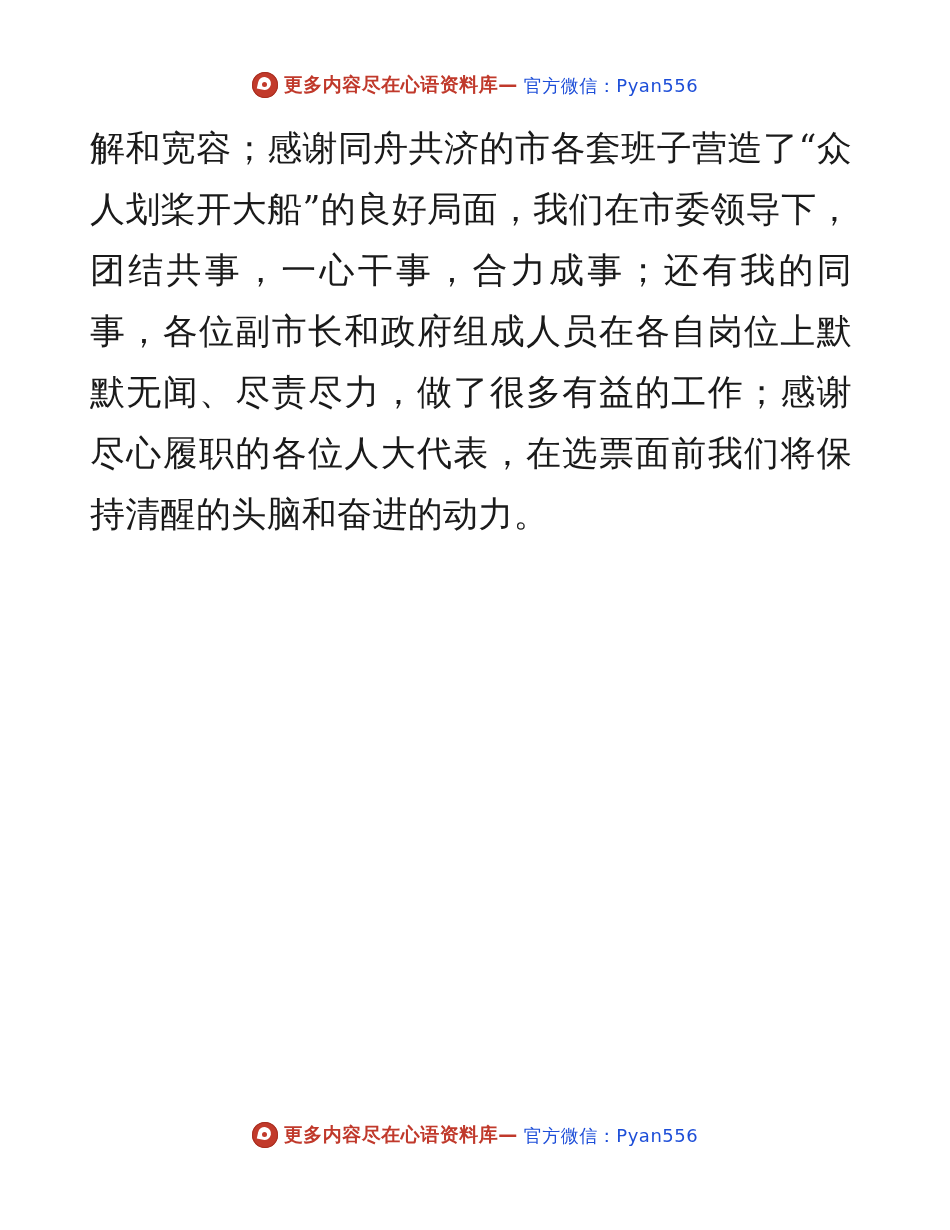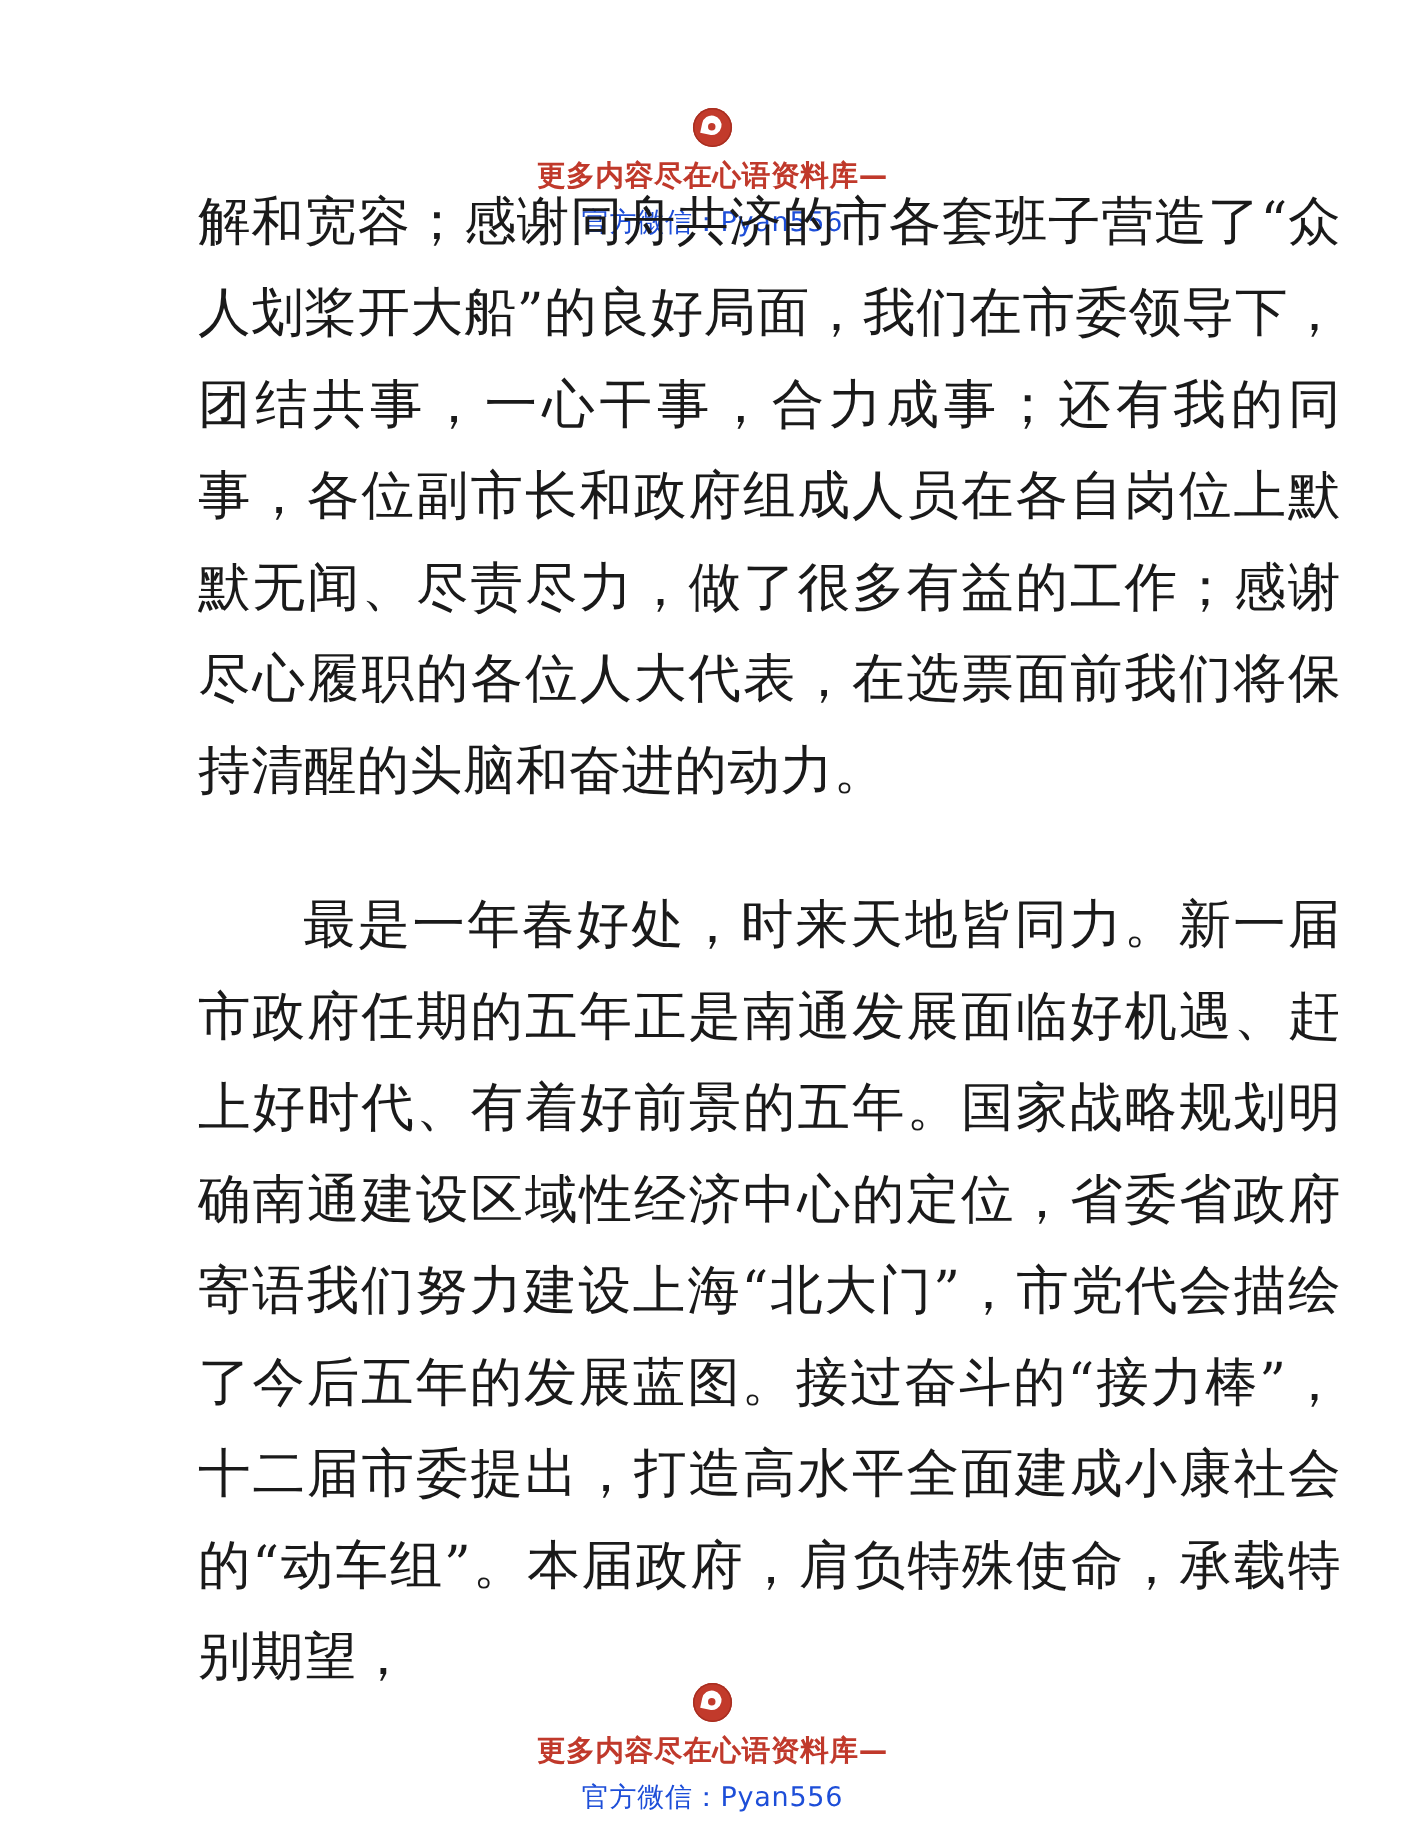--- a/index.html
+++ b/index.html
@@ -20,25 +20,24 @@
     inset: 0;
     background: #ffffff;
   }
 
   
   .watermark {
     position: absolute;
     left: 0;
     width: 100%;
     display: flex;
-    align-items: center;
+    align-items: flex-end;
     justify-content: center;
     gap: 6px;
     white-space: nowrap;
-    flex-direction: column;
   }
   .watermark-top { top: 72px; }
   .watermark-bottom { top: 1122px; }
 
   .wm-logo {
     width: 26px;
     height: 26px;
     border-radius: 50%;
     background: #c23a2b;
     position: relative;
@@ -81,21 +80,20 @@
     font-weight: normal;
     letter-spacing: 0.5px;
   }
 
   
   .content {
     position: absolute;
     left: 90px;
     top: 118px;
     width: 762px;
-    margin-left: 42px;
   }
   .para {
     font-size: 35px;
     line-height: 61px;
     color: #1a1a1a;
     text-align: justify;
     text-justify: inter-ideograph;
     letter-spacing: 0.3px;
     margin: 0;
   }
@@ -112,21 +110,20 @@
 <div class="page">
 
   <div class="watermark watermark-top">
     <span class="wm-logo"></span>
     <span class="wm-text">更多内容尽在心语资料库—</span>
     <span class="wm-text-2">官方微信：Pyan556</span>
   </div>
 
   <div class="content">
     <p class="para">解和宽容；感谢同舟共济的市各套班子营造了“众人划桨开大船”的良好局面，我们在市委领导下，团结共事，一心干事，合力成事；还有我的同事，各位副市长和政府组成人员在各自岗位上默默无闻、尽责尽力，做了很多有益的工作；感谢尽心履职的各位人大代表，在选票面前我们将保持清醒的头脑和奋进的动力。</p>
-    <p class="para para-indent">最是一年春好处，时来天地皆同力。新一届市政府任期的五年正是南通发展面临好机遇、赶上好时代、有着好前景的五年。国家战略规划明确南通建设区域性经济中心的定位，省委省政府寄语我们努力建设上海“北大门”，市党代会描绘了今后五年的发展蓝图。接过奋斗的“接力棒”，十二届市委提出，打造高水平全面建成小康社会的“动车组”。本届政府，肩负特殊使命，承载特别期望，</p>
   </div>
 
   <div class="watermark watermark-bottom">
     <span class="wm-logo"></span>
     <span class="wm-text">更多内容尽在心语资料库—</span>
     <span class="wm-text-2">官方微信：Pyan556</span>
   </div>
 
 </div>
 

